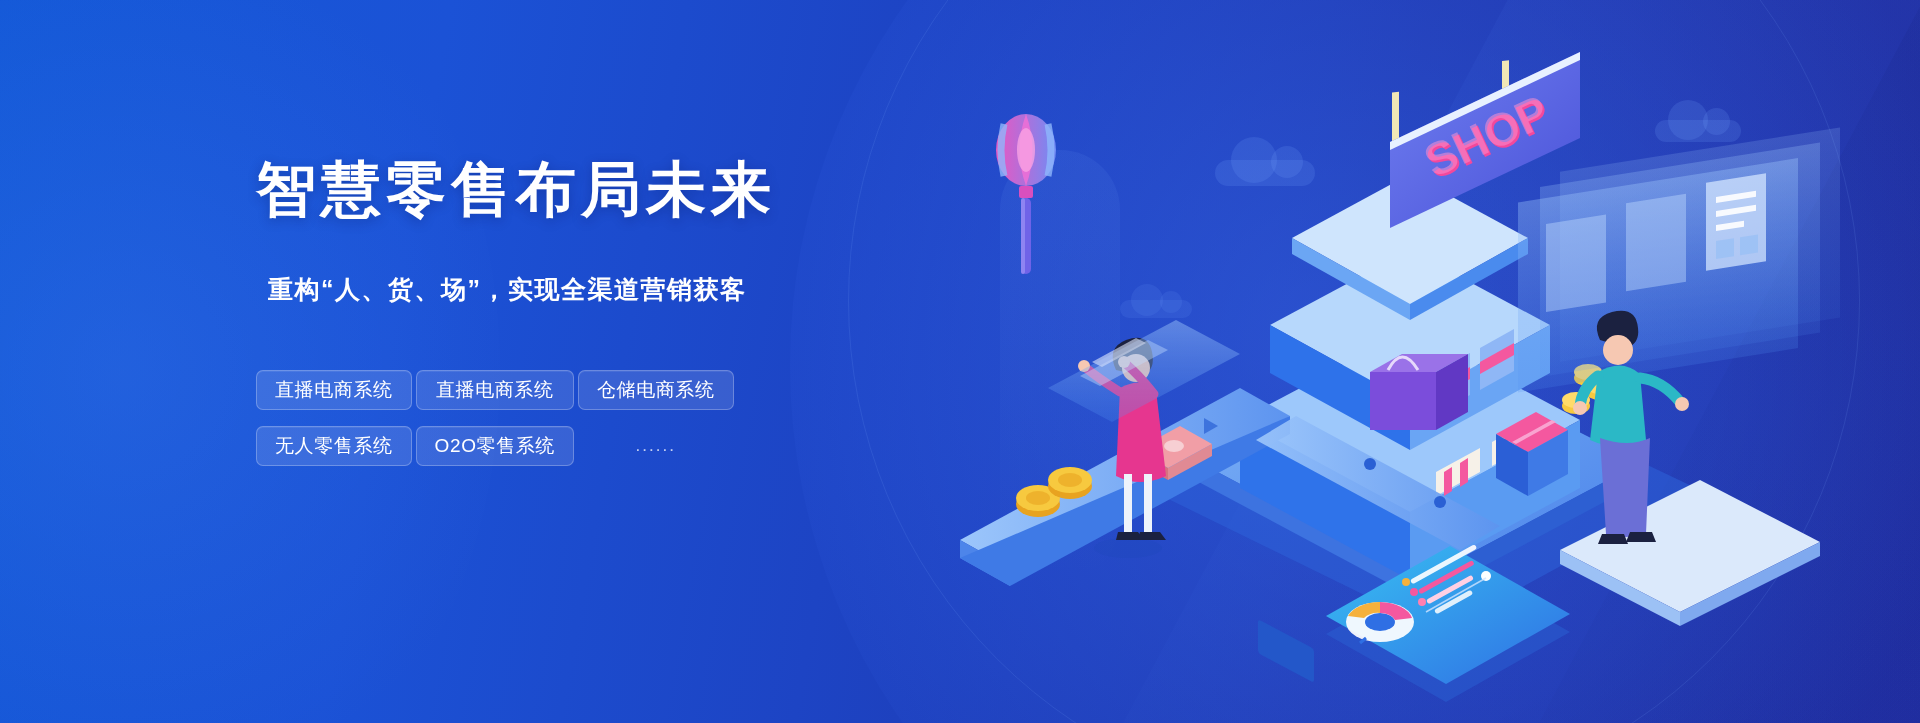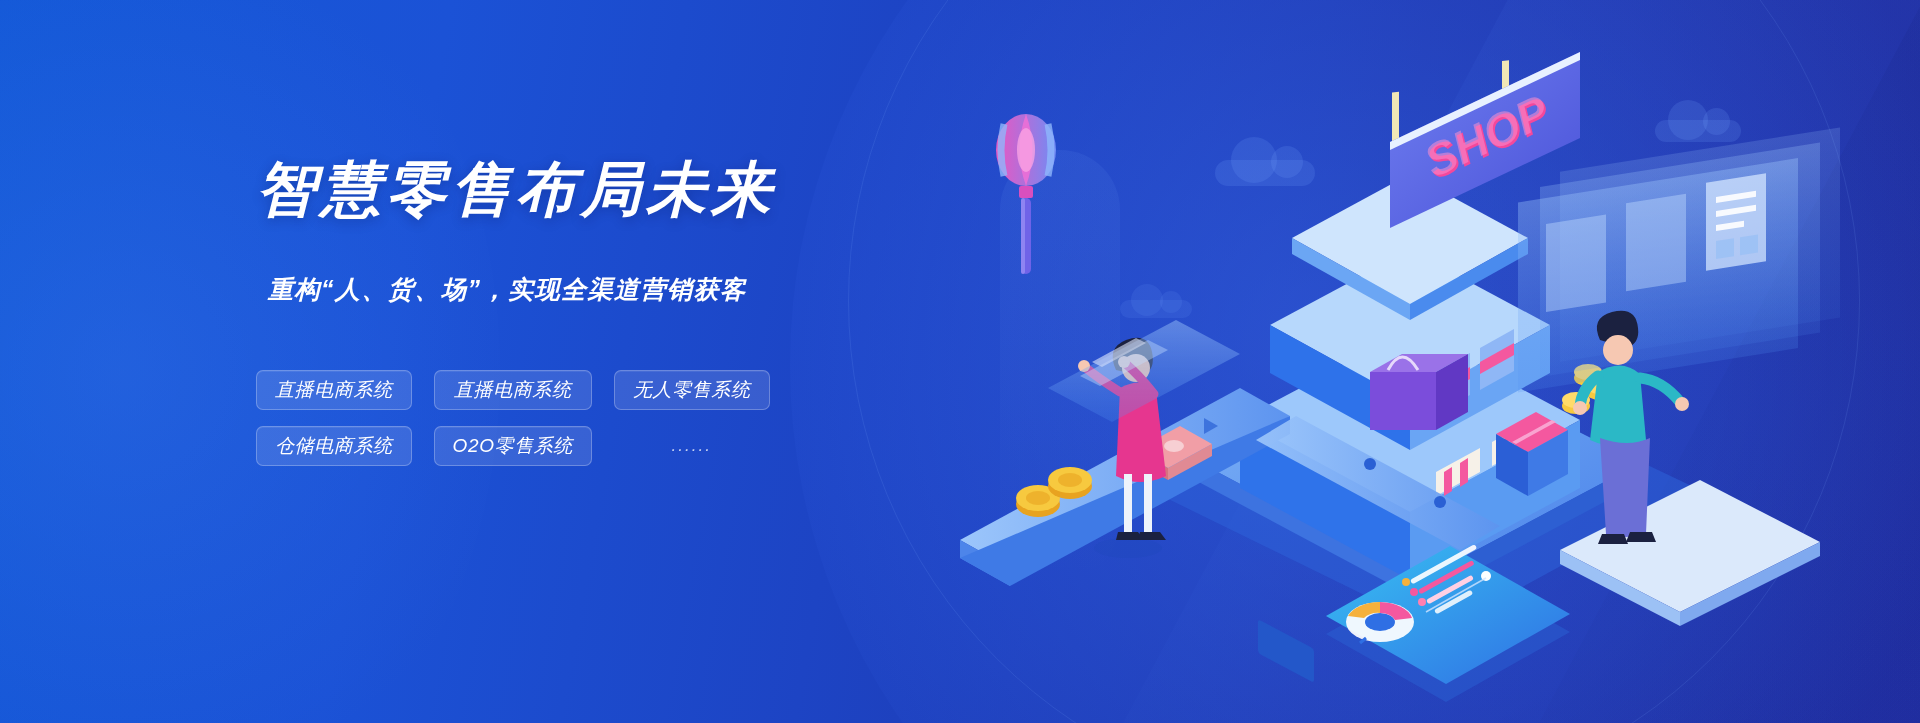--- a/index.html
+++ b/index.html
@@ -2,21 +2,21 @@
 <html><head>
 <meta charset="utf-8">
 <style>
   html,body{margin:0;padding:0;}
   body{
     width:1920px;height:723px;overflow:hidden;
     font-family:"Liberation Sans","DejaVu Sans",sans-serif;
     background:#1a4fd0;
   }
   .banner{position:relative;width:1920px;height:723px;overflow:hidden;
-    background:linear-gradient(100deg,#1459d8 0%,#1b52d6 22%,#1d44c4 45%,#1f35ab 70%,#1e2a9e 100%);font-style:italic;}
+    background:linear-gradient(100deg,#1459d8 0%,#1b52d6 22%,#1d44c4 45%,#1f35ab 70%,#1e2a9e 100%);}
 
   
   .bg-radial{position:absolute;right:-120px;top:-260px;width:1250px;height:1250px;border-radius:50%;
     background:radial-gradient(circle at 42% 48%, rgba(60,120,255,.40) 0%, rgba(48,96,230,.26) 42%, rgba(30,50,170,.06) 68%, rgba(30,50,170,0) 75%);}
   .bg-ring{position:absolute;right:60px;top:-205px;width:1010px;height:1010px;border-radius:50%;
     border:1px solid rgba(130,175,255,.13);}
   .bg-diag-a{position:absolute;right:-180px;top:-340px;width:760px;height:1500px;
     background:linear-gradient(180deg,rgba(90,140,255,.10),rgba(90,140,255,.02));transform:rotate(28deg);}
   .bg-diag-b{position:absolute;right:-420px;top:-200px;width:640px;height:1400px;
     background:linear-gradient(180deg,rgba(20,30,130,.28),rgba(20,30,130,.05));transform:rotate(28deg);}
@@ -38,21 +38,21 @@
 
   
   .content{position:absolute;left:256px;top:0;width:640px;height:723px;}
   .headline{position:absolute;top:160px;left:0;margin:0;color:#ffffff;font-size:60px;line-height:1;
     font-weight:bold;letter-spacing:5px;white-space:nowrap;
     text-shadow:0 3px 12px rgba(5,20,90,.30);}
   .subline{position:absolute;top:265px;left:0;margin:12px;color:#ffffff;font-size:25px;line-height:1;
     font-weight:bold;letter-spacing:1.5px;white-space:nowrap;}
 
   .chipgrid{position:absolute;top:370px;left:0;display:grid;
-    grid-template-columns:repeat(3,auto);gap:16px 22px;}
+    grid-template-columns:repeat(3,auto);gap:16px 4px;}
   .chip{min-width:119px;height:40px;padding:0 18px;box-sizing:border-box;
     display:flex;align-items:center;justify-content:center;
     border-radius:7px;background:rgba(255,255,255,.125);
     border:1px solid rgba(255,255,255,.26);
     color:#ffffff;font-size:19px;letter-spacing:.6px;white-space:nowrap;
     box-shadow:inset 0 1px 0 rgba(255,255,255,.08);}
   .chip.ghost{background:transparent;border-color:transparent;box-shadow:none;
     color:rgba(255,255,255,.75);font-size:17px;letter-spacing:2px;}
 
   
@@ -74,22 +74,22 @@
   <div class="cloud c2"></div>
   <div class="cloud c3"></div>
 
   <div class="content">
     <h1 class="headline">智慧零售布局未来</h1>
     <p class="subline">重构“人、货、场”，实现全渠道营销获客</p>
 
     <div class="chipgrid">
       <div class="chip">直播电商系统</div>
       <div class="chip">直播电商系统</div>
+      <div class="chip">仓储电商系统</div>
       <div class="chip">无人零售系统</div>
-      <div class="chip">仓储电商系统</div>
       <div class="chip">O2O零售系统</div>
       <div class="chip ghost">......</div>
     </div>
   </div>
 
   <div class="illus">
   <svg viewBox="0 0 960 690" xmlns="http://www.w3.org/2000/svg">
     <defs>
       <linearGradient id="gPlate" x1="0" y1="0" x2="1" y2="1">
         <stop offset="0" stop-color="#7fb4f7"></stop>

